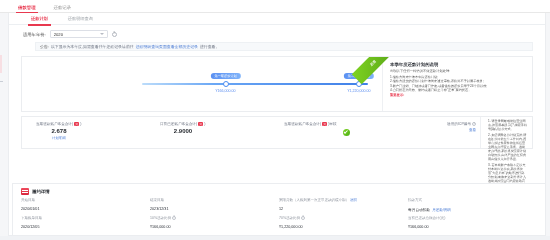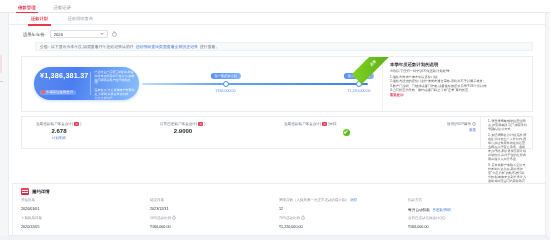--- a/index.html
+++ b/index.html
@@ -275,37 +275,20 @@
       <span class="nlabel">公告:</span>
       <span>以下显示为本年度,如需查看往年还款记录请前往</span>
       <span class="nlink">还款明细查询页面查看全部历史记录</span>
       <span>进行查看。</span>
     </div>
 
     <div class="maincard">
       <div class="cardbody">
         <div class="leftflow">
 
-          <div class="amtcard">
-            <div class="amtleft">
-              <div class="amtnum">¥1,386,381.37</div>
-              <div class="amtbadge">
-                <span class="dot"></span>
-                <span class="btxt">本期待还金额总计</span>
-              </div>
-              
-              
-            </div>
-            <div class="amtdiv"></div>
-            <div class="amtright">
-              <p>已还款且已清算完毕的本期借款将自动归零并不再展示,如有疑问请联系客户经理核实处理。</p>
-              <p class="gap">温馨提示:只要保持账户余额充足,到期时系统会自动扣款。</p>
-              <p class="mut">点击查看明细</p>
-            </div>
-          </div>
 
           <div class="timeline">
             <div class="tnode" style="left:37%">
               <div class="tag">第一期还款计划</div>
               <div class="ring"></div>
               <div class="amt">¥166,000.00</div>
             </div>
             <div class="tnode" style="left:96%">
               <div class="tag">第二期还款计划</div>
               <div class="ring"></div>

